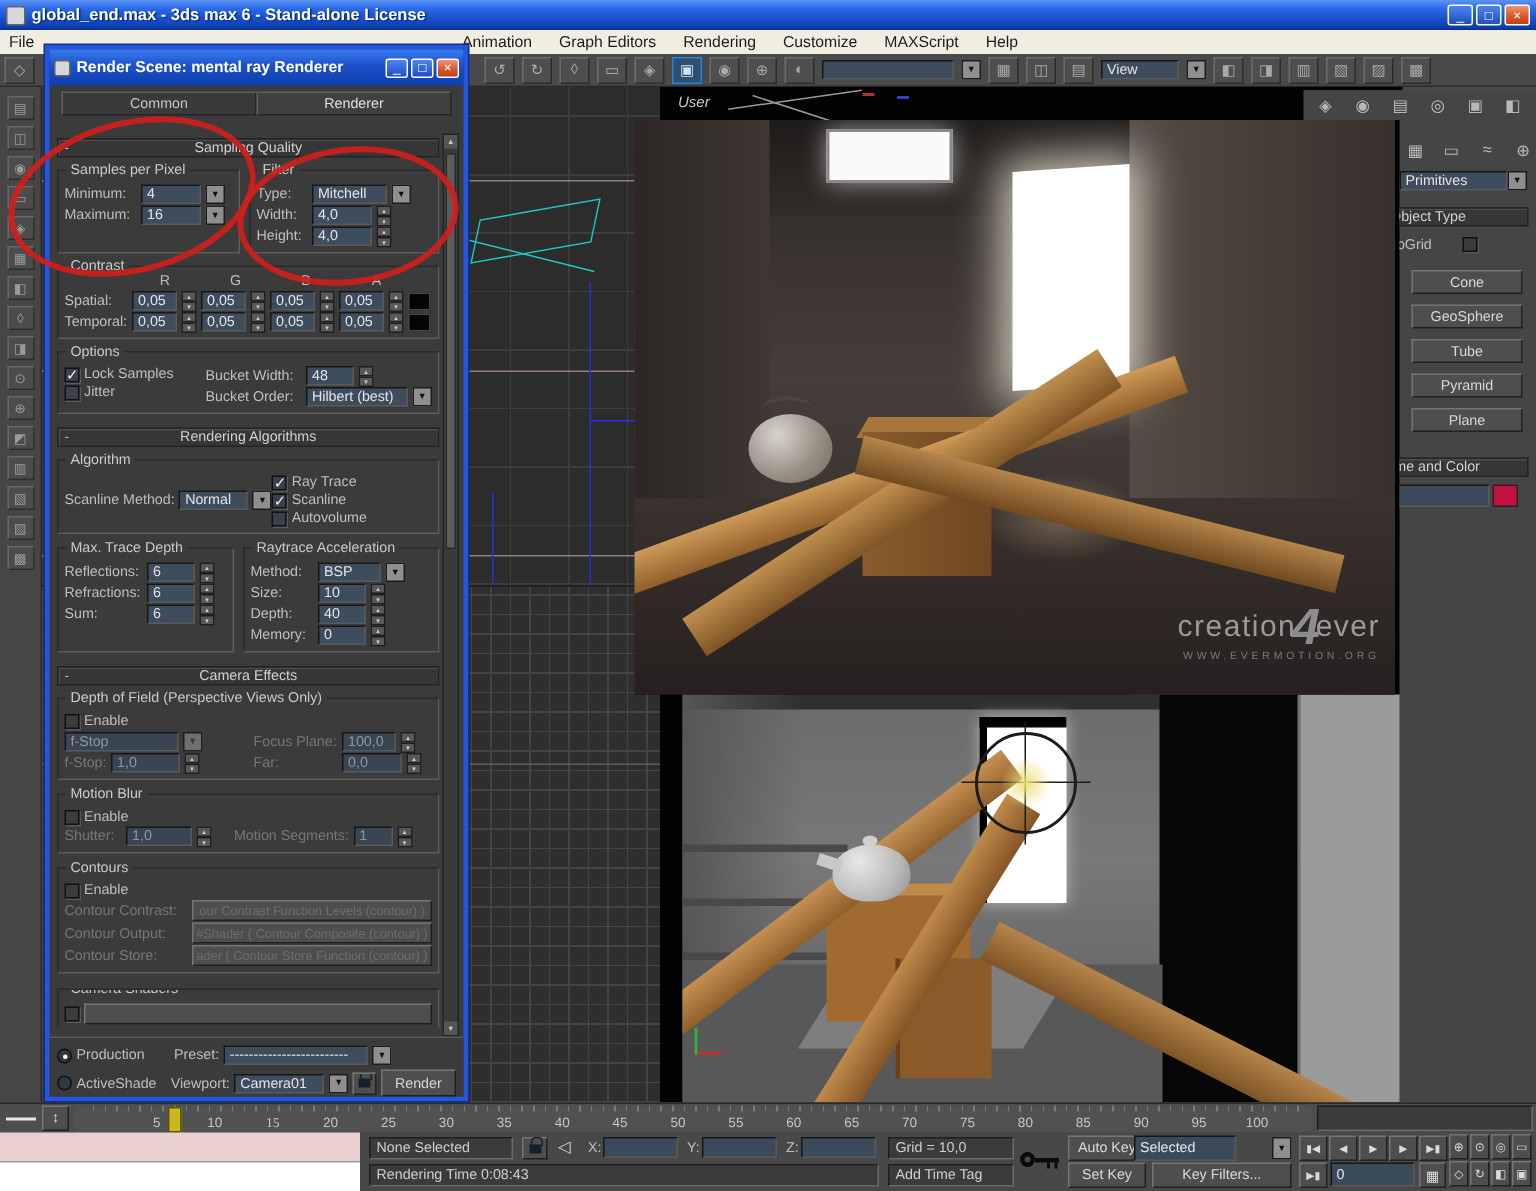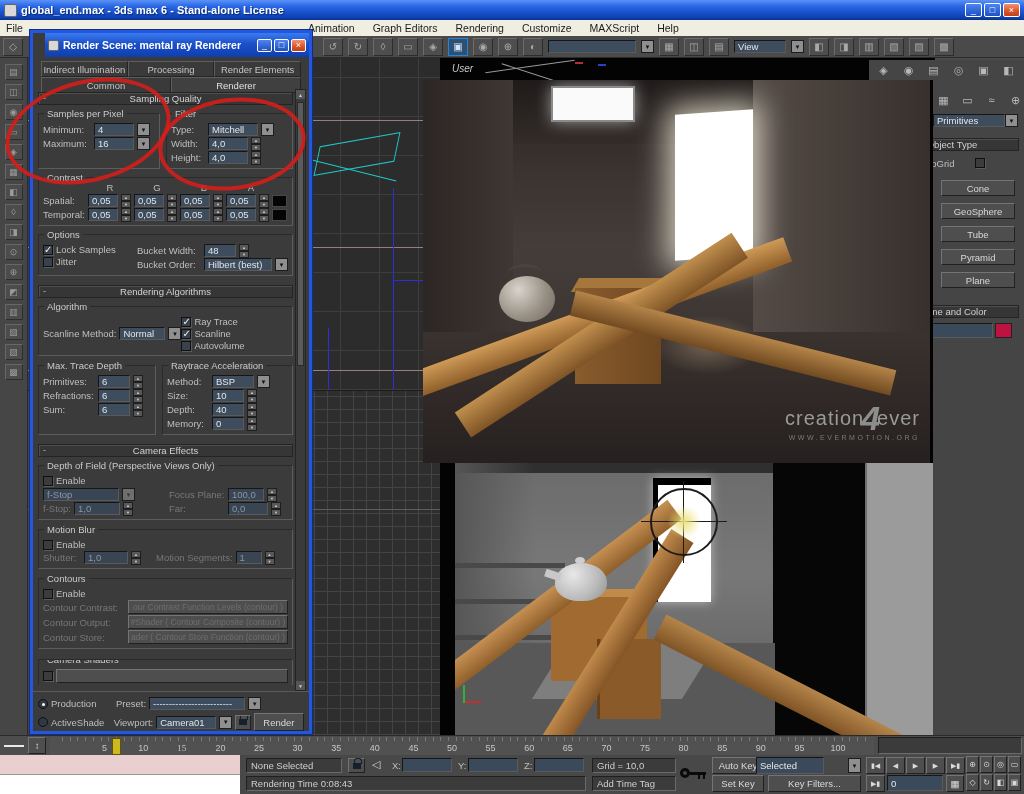--- a/index.html
+++ b/index.html
@@ -90,21 +90,21 @@
   #watermark { position:absolute; right:10px; bottom:22px; text-align:right; color:#9a9a9a; }
   #watermark .b1 { font-size:20px; letter-spacing:1px; }
   #watermark .b4 { font-size:34px; font-weight:bold; font-style:italic; color:#8d8d8d;
     position:relative; top:5px; margin:0 -3px; }
   #watermark .url { font-size:7px; letter-spacing:2.5px; color:#7a7a7a; margin-top:1px; }
 
   
   #dialog { left:30px; top:30px; width:282px; height:704px; background:#3b3b3b;
     border:3px solid #2456e4; box-shadow:0 0 0 1px #10307e; z-index:10;}
   .dlg-title { height:18px; background:linear-gradient(180deg,#3a7bf0,#1c50c8 45%,#0f3fae);
-    display:flex; align-items:center; gap:4px; padding:12px 3px;margin-left:12px; }
+    display:flex; align-items:center; gap:4px; padding:12px 3px; }
   .dlg-title .ttxt { color:#fff; font-weight:bold; font-size:10.5px; }
   .dlg-title .wbtn { width:15px; height:13px; }
   .dlg-tabs { padding:4px 8px 0; }
   .tabrow { display:flex; }
   .tab { flex:1; height:16px; background:#3a3a3a; border:1px solid #5e5e5e;
     border-right-color:#242424; border-bottom-color:#242424; display:flex; align-items:center;
     justify-content:center; font-size:9.5px; color:#c4c4c4; white-space:nowrap; overflow:hidden;}
   .tab.active { background:#404040; color:#e0e0e0; }
   .dlg-body { position:absolute; top:56px; bottom:40px; left:5px; right:16px; overflow:hidden; }
   .dlg-scroll { position:absolute; top:56px; bottom:40px; right:3px; width:11px;
@@ -373,25 +373,20 @@
     <div class="appico" style="width:11px;height:11px"></div>
     <span class="ttxt">Render Scene: mental ray Renderer</span>
     <div class="winbtns">
       <div class="wbtn">_</div>
       <div class="wbtn">□</div>
       <div class="wbtn close">×</div>
     </div>
   </div>
   <div class="dlg-tabs">
     <div class="tabrow">
-      <div class="tab">Indirect Illumination</div>
-      <div class="tab">Processing</div>
-      <div class="tab">Render Elements</div>
-    </div>
-    <div class="tabrow">
       <div class="tab">Common</div>
       <div class="tab active">Renderer</div>
     </div>
   </div>
 
   <div class="dlg-body">
 
     <div class="roll" style="margin-top:3px">
       <span class="mn">-</span>
       <span>Sampling Quality</span>
@@ -558,21 +553,21 @@
             <span class="lab">Autovolume</span>
             </div>
         </div>
       </div>
     </div>
 
     <div style="display:flex;gap:6px;margin-top:9px">
       <div class="grp" style="width:118px">
         <span class="gt">Max. Trace Depth</span>
         <div class="row">
-            <span class="lab" style="width:52px">Primitives:</span>
+            <span class="lab" style="width:52px">Reflections:</span>
           <span class="fld" style="width:32px">6</span>
           <span class="spin">
               <b>▲</b>
               <b>▼</b>
             </span>
           </div>
         <div class="row">
             <span class="lab" style="width:52px">Refractions:</span>
           <span class="fld" style="width:32px">6</span>
           <span class="spin">

